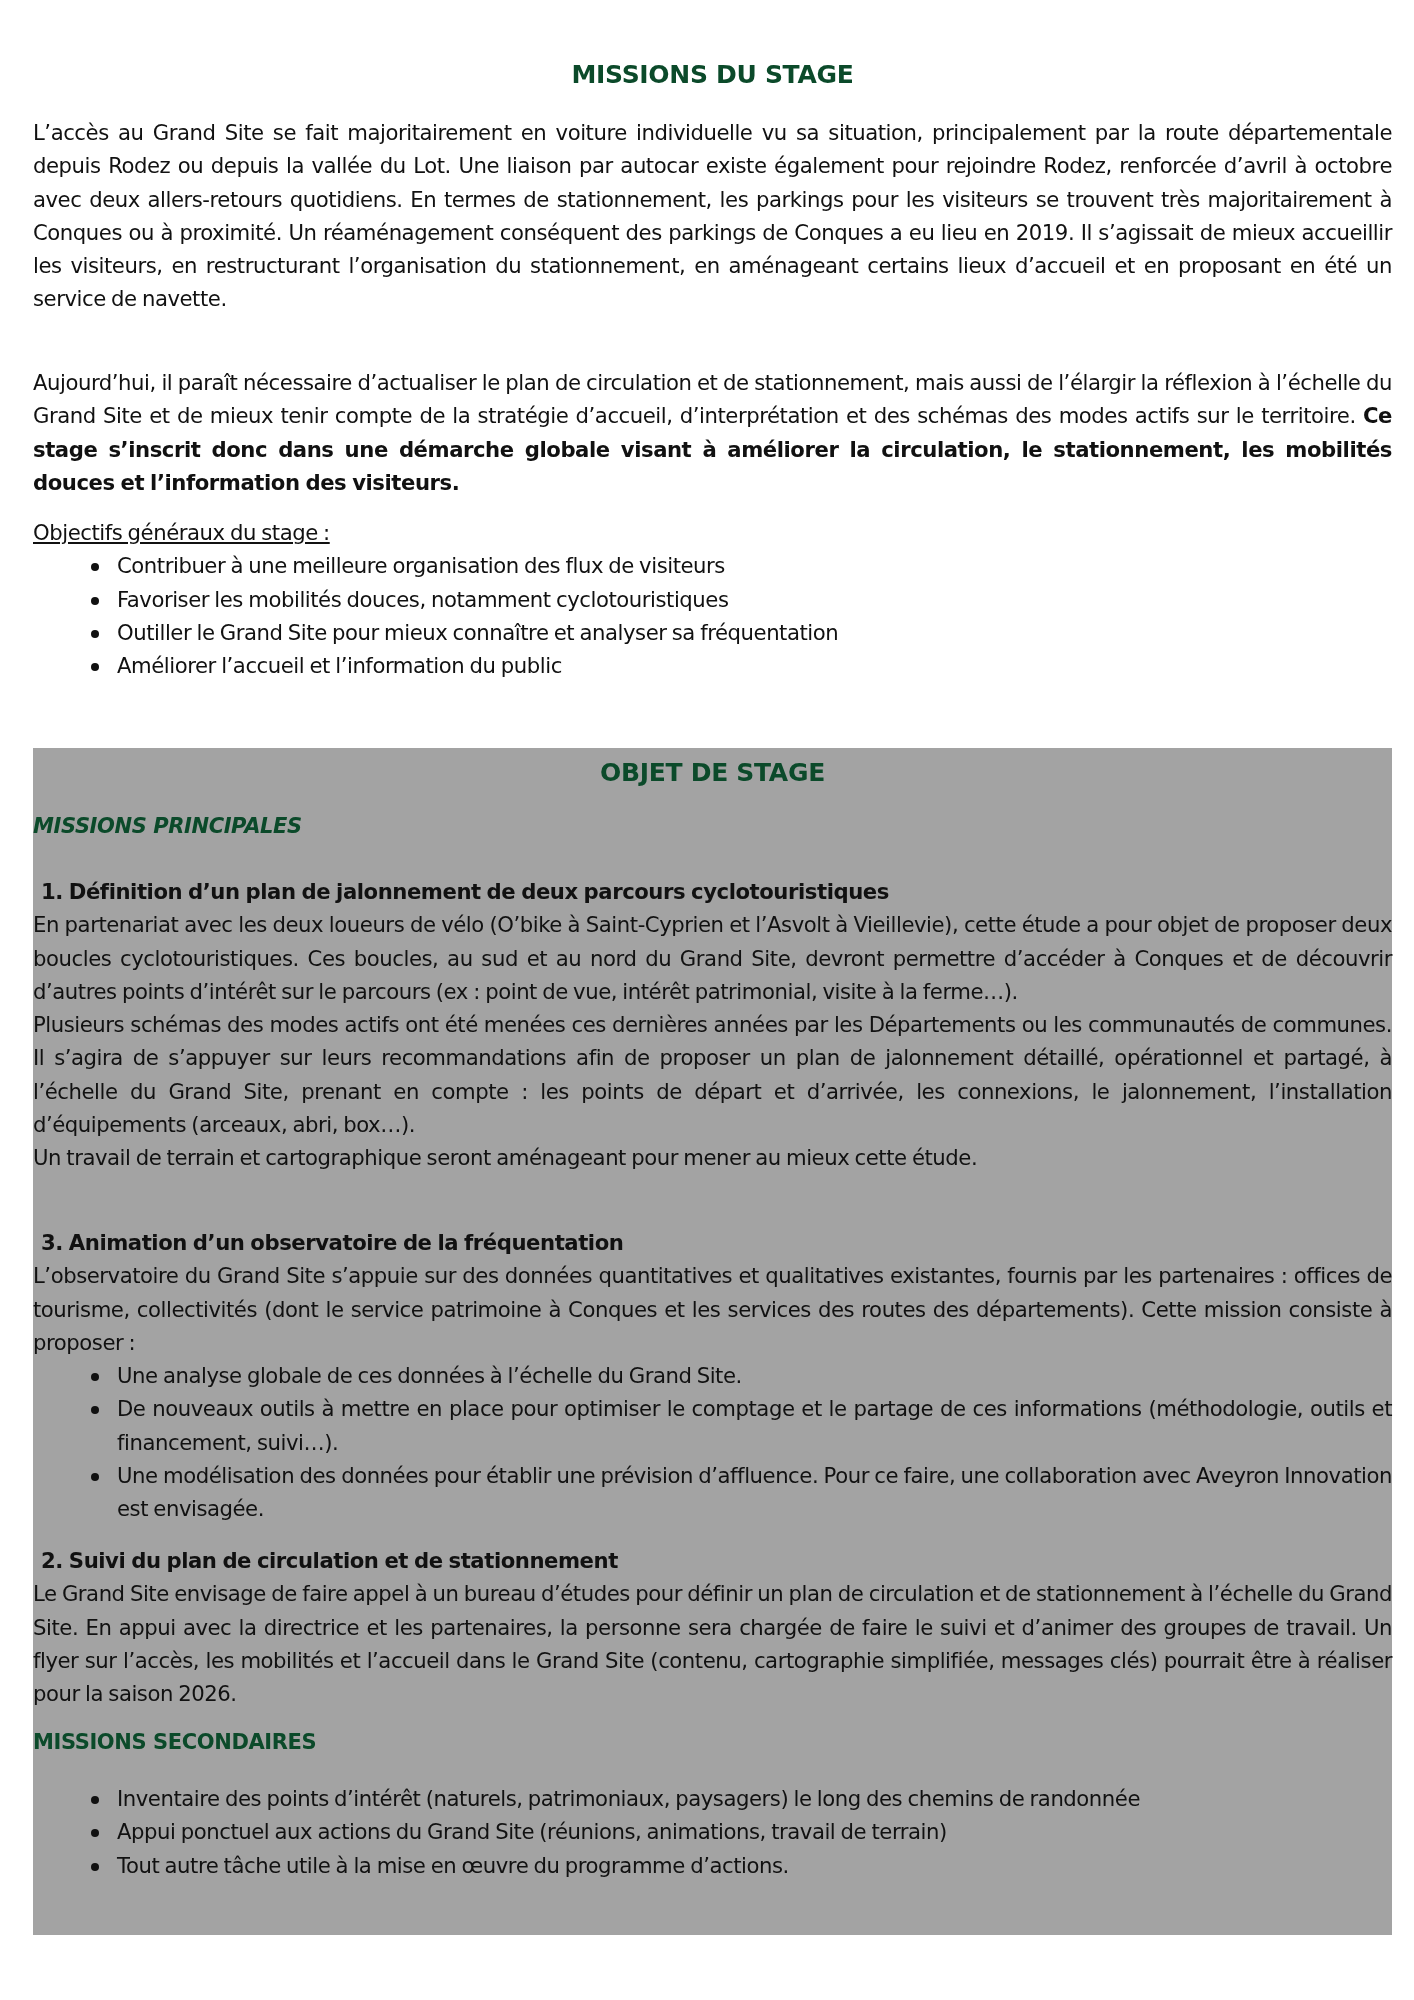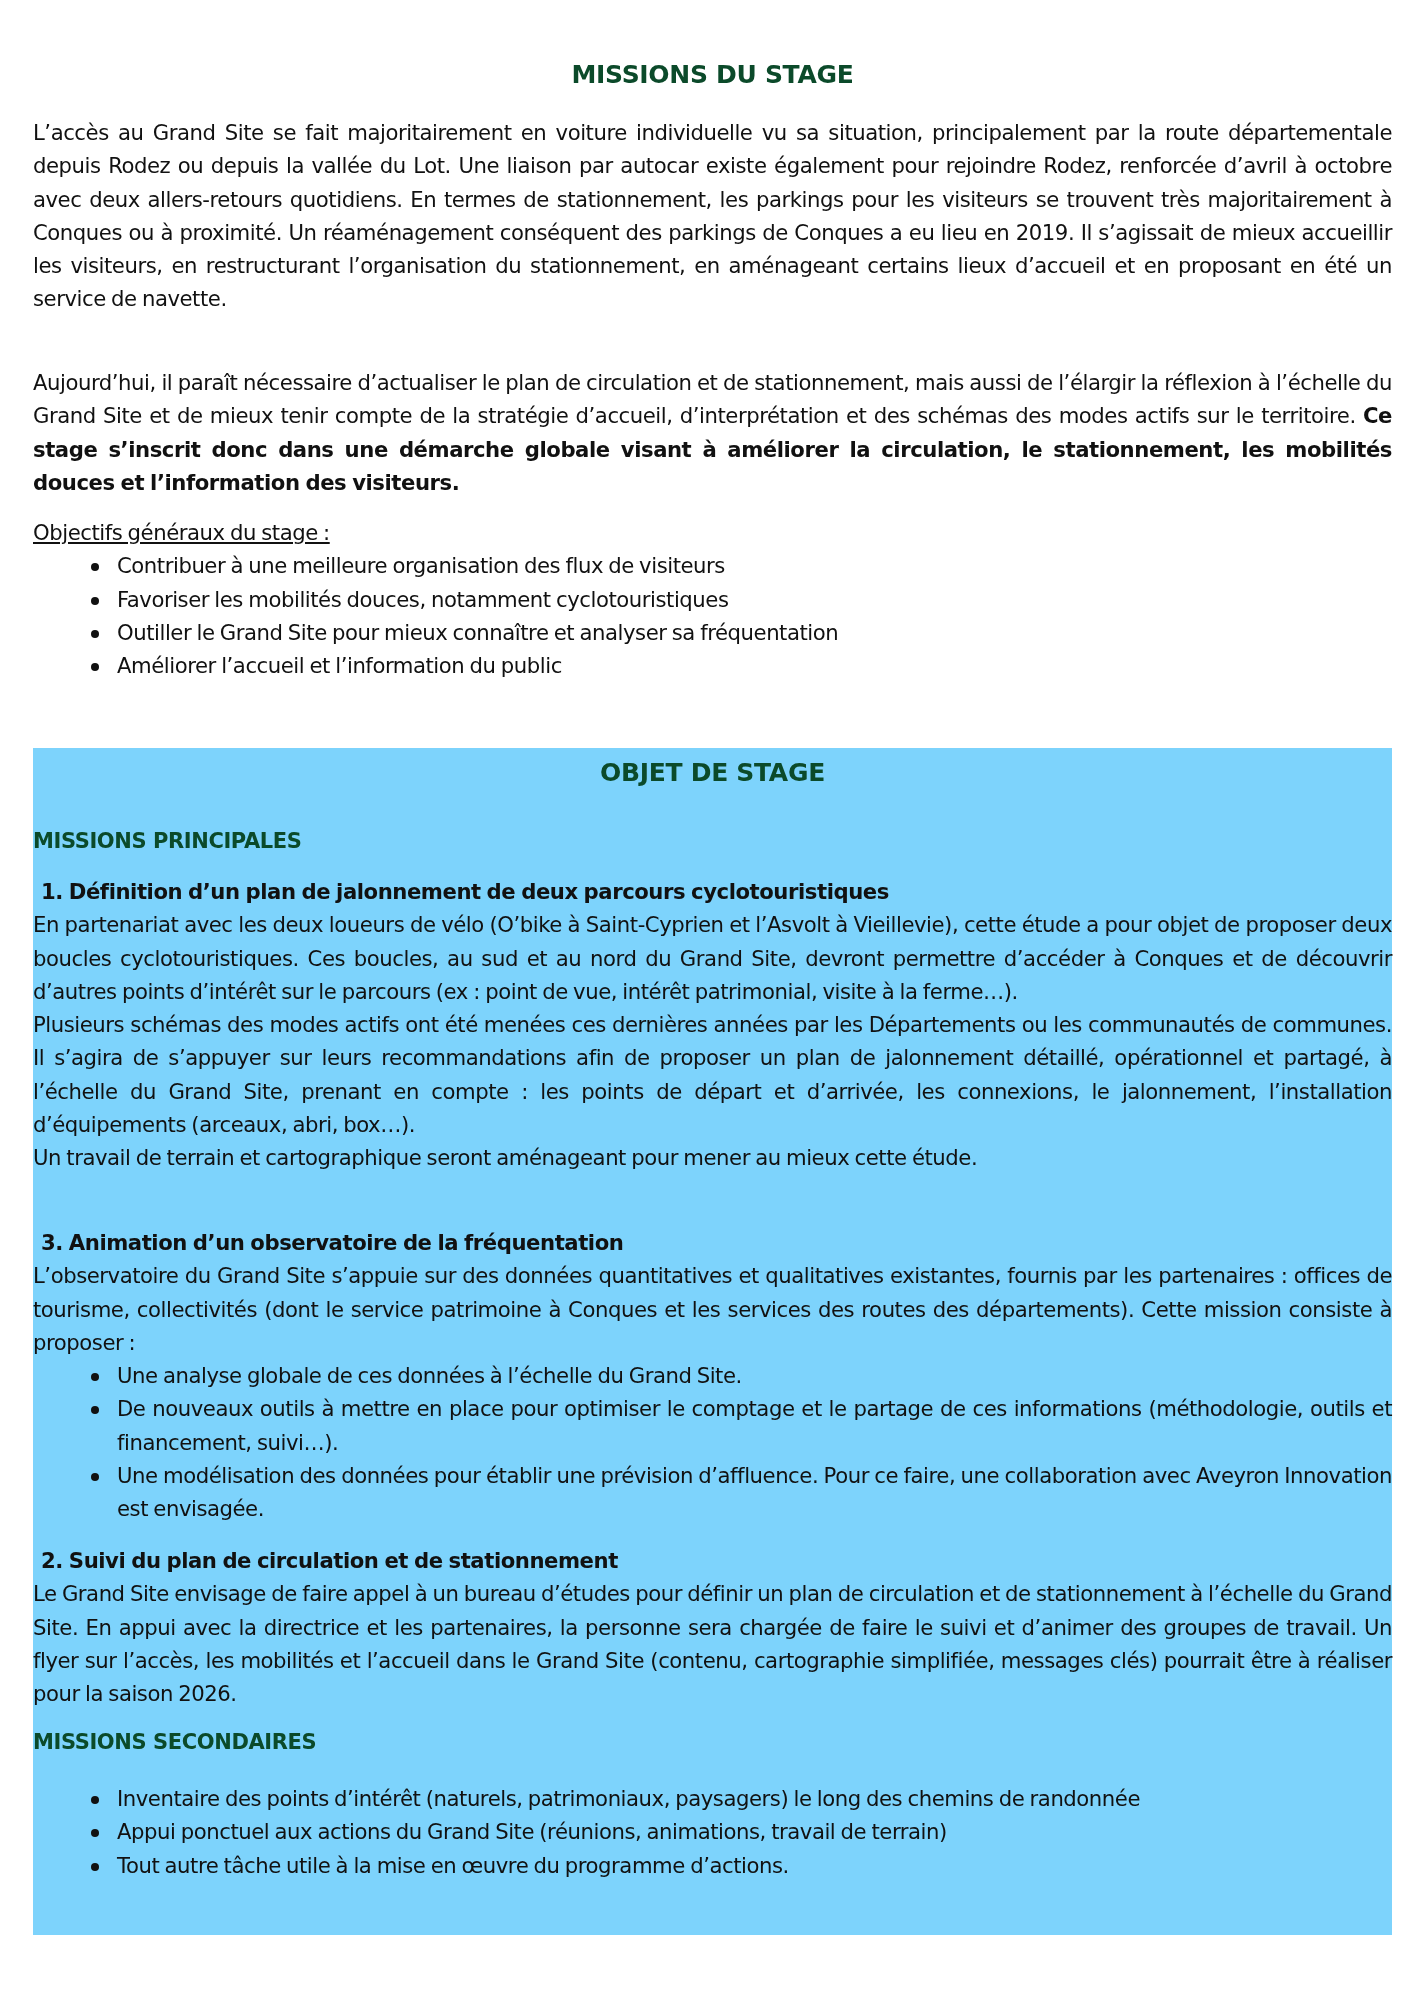--- a/index.html
+++ b/index.html
@@ -22,21 +22,21 @@
   .b { font-weight: bold; }
   ul { margin: 0; padding: 0 0 0 40px; list-style: none; }
   ul li { position: relative; text-align: justify; text-align-last: left; }
   ul li::before {
     content: ""; position: absolute; left: -26px; top: 14px;
     width: 8px; height: 8px; border-radius: 50%; background: #111;
   }
   .lbl { text-decoration: underline; margin: 0; }
   .box {
     position: absolute; left: 33px; top: 748px; width: 1359px; height: 1187px;
-    background: #7dd3fc;
+    background: #a3a3a3;
   }
   .mh { color: #0b4a2a; font-weight: bold; font-size: 21px; letter-spacing: -0.4px; margin: 0; }
   .sub { font-weight: bold; margin: 0; padding-left: 8px; }
 </style>
 </head>
 <body>
 
 <div class="page">
   <h1 class="h1" style="position:absolute;top:60px;width:100%;">MISSIONS DU STAGE</h1>
 
@@ -51,21 +51,21 @@
       <li>Favoriser les mobilités douces, notamment cyclotouristiques</li>
       <li>Outiller le Grand Site pour mieux connaître et analyser sa fréquentation</li>
       <li>Améliorer l’accueil et l’information du public</li>
     </ul>
   </div>
 </div>
 
 <div class="box">
   <h2 class="h1" style="position:absolute;top:10px;width:100%;">OBJET DE STAGE</h2>
 
-  <h3 class="mh" style="position:absolute;top:81px;">MISSIONS PRINCIPALES</h3>
+  <h3 class="mh" style="position:absolute;top:66px;font-style:italic;">MISSIONS PRINCIPALES</h3>
 
   <div style="position:absolute;top:127px;width:100%;">
     <p class="sub">1. Définition d’un plan de jalonnement de deux parcours cyclotouristiques</p>
     <p>En partenariat avec les deux loueurs de vélo (O’bike à Saint-Cyprien et l’Asvolt à Vieillevie), cette étude a pour objet de proposer deux boucles cyclotouristiques. Ces boucles, au sud et au nord du Grand Site, devront permettre d’accéder à Conques et de découvrir d’autres points d’intérêt sur le parcours (ex : point de vue, intérêt patrimonial, visite à la ferme…).</p>
     <p>Plusieurs schémas des modes actifs ont été menées ces dernières années par les Départements ou les communautés de communes. Il s’agira de s’appuyer sur leurs recommandations afin de proposer un plan de jalonnement détaillé, opérationnel et partagé, à l’échelle du Grand Site, prenant en compte : les points de départ et d’arrivée, les connexions, le jalonnement, l’installation d’équipements (arceaux, abri, box…).</p>
     <p>Un travail de terrain et cartographique seront aménageant pour mener au mieux cette étude.</p>
   </div>
 
   <div style="position:absolute;top:478px;width:100%;">
     <p class="sub">3. Animation d’un observatoire de la fréquentation</p>

